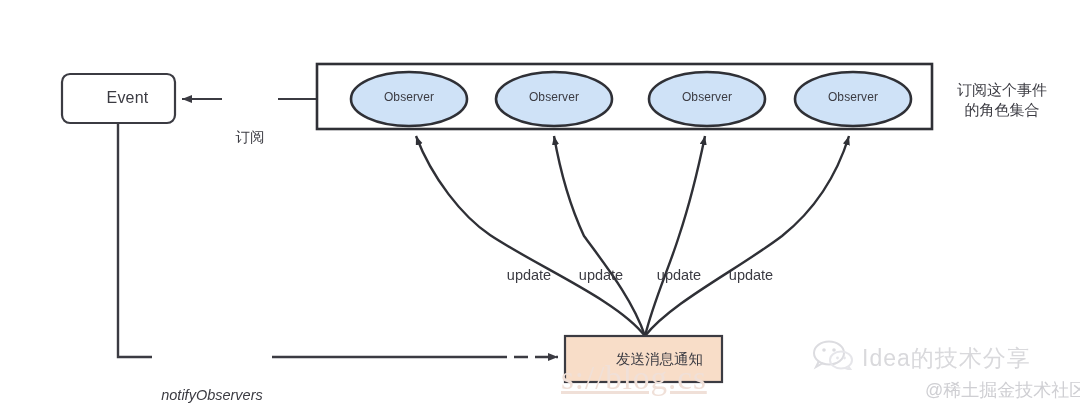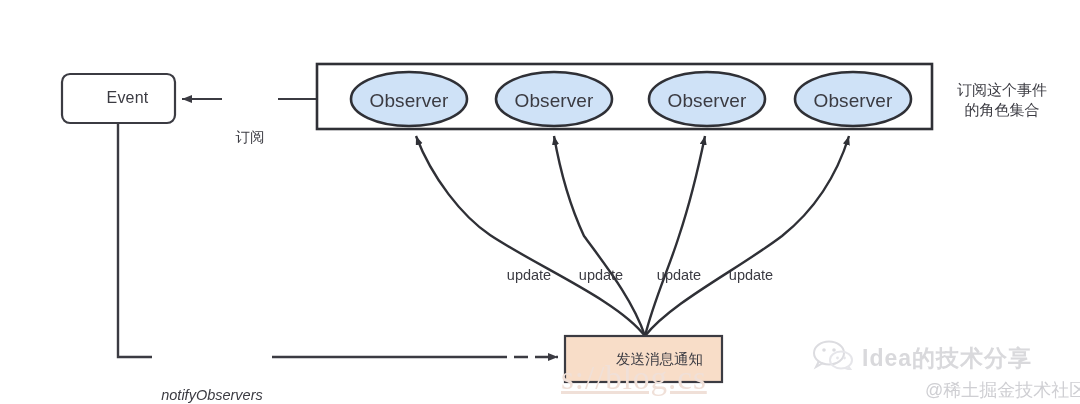--- a/index.html
+++ b/index.html
@@ -27,21 +27,21 @@
     white-space: pre;
     text-align: center;
     pointer-events: none;
     color: #3b3b42;
   }
   .evt-label {
     font-size: 16px;
     letter-spacing: 0.2px;
   }
   .obs-label {
-    font-size: 19px;
+    font-size: 12px;
     letter-spacing: 0.1px;
   }
   .edge-label {
     font-size: 14.5px;
     margin-top: 40px;
   }
   .cn-label {
     font-size: 15px;
     line-height: 20px;
   }
@@ -51,21 +51,20 @@
   .wm {
     position: absolute;
     pointer-events: none;
     user-select: none;
   }
   .wm-main {
     font-size: 23px;
     color: #d9d9dc;
     letter-spacing: 1px;
     white-space: pre;
-    font-weight: bold;
   }
   .wm-sub {
     font-size: 18px;
     color: #cfcfd3;
     white-space: pre;
   }
   .wm-center {
     font-size: 33px;
     color: #f0e0d8;
     letter-spacing: 1px;

